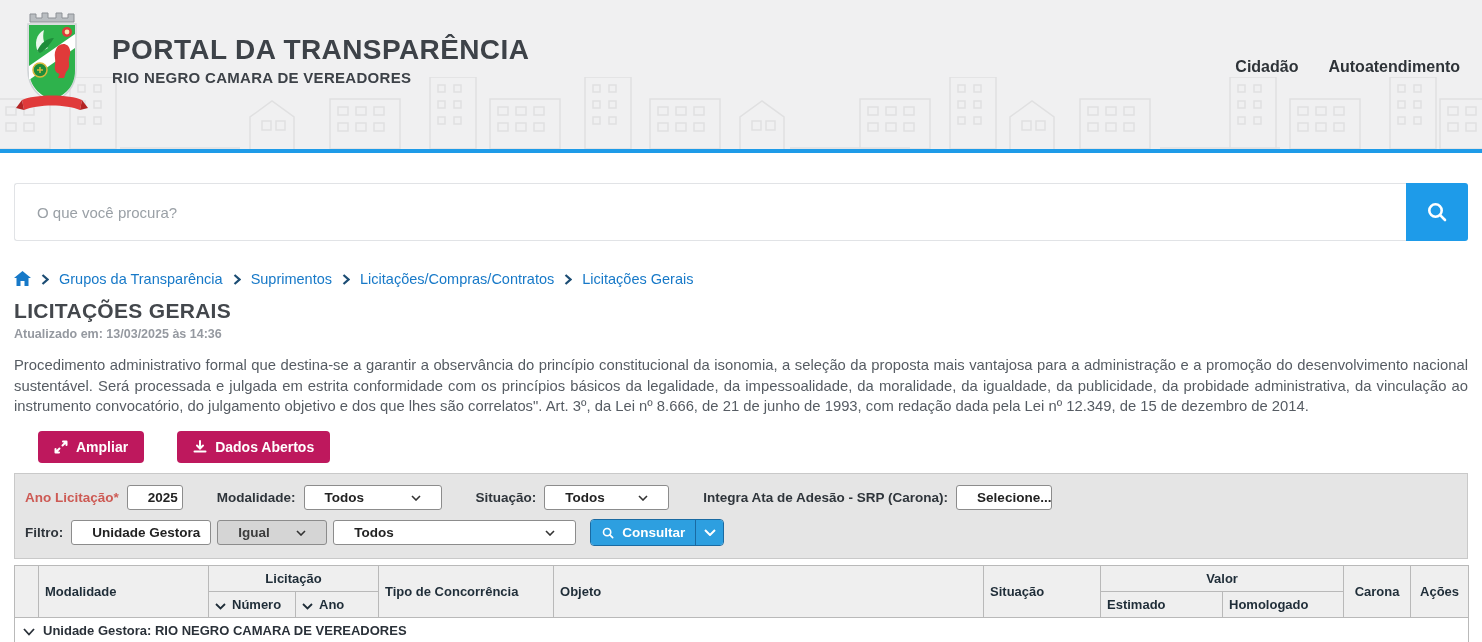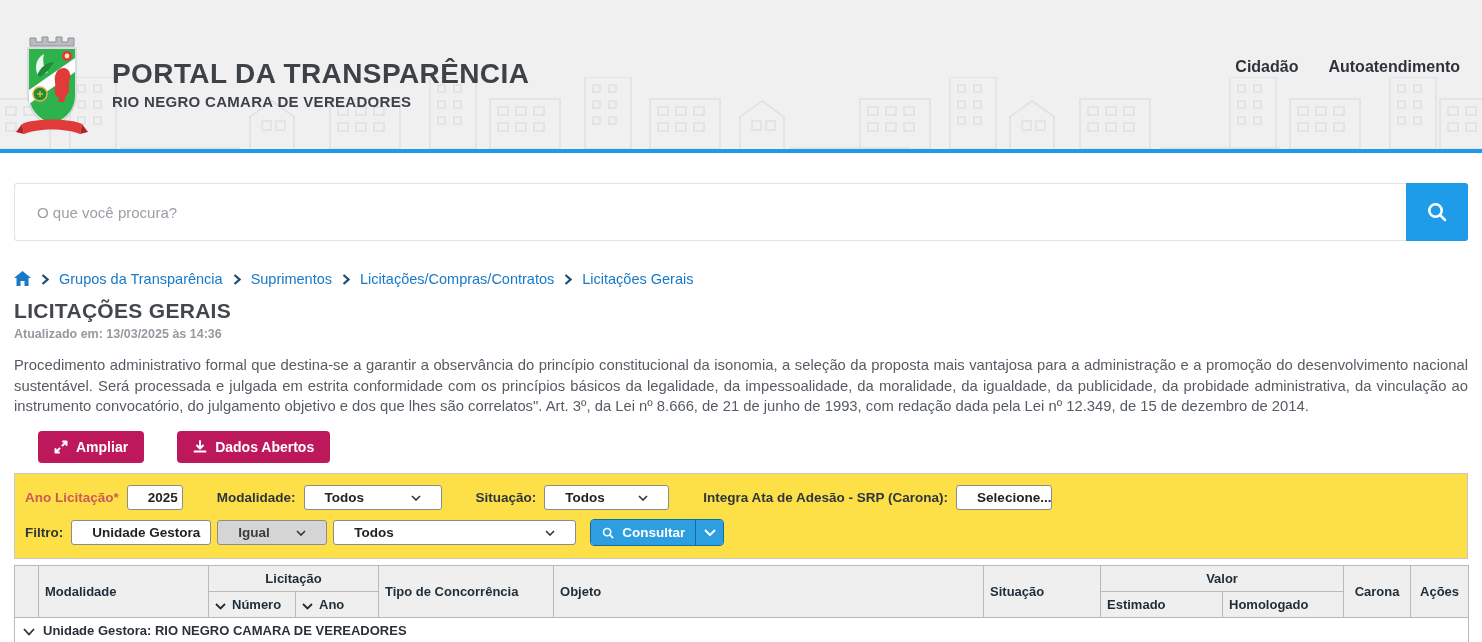--- a/index.html
+++ b/index.html
@@ -3,21 +3,21 @@
 <meta charset="utf-8">
 <style>
   * { box-sizing: border-box; margin: 0; padding: 0; }
   html,body { width:1482px; height:642px; overflow:hidden; background:#fff;
     font-family:"Liberation Sans", sans-serif; }
 
   
   .site-header { position:relative; height:153px; background:#f0f0f1;
     border-bottom:4px solid #1e9be8; overflow:hidden; }
   .skyline { position:absolute; bottom:0; left:0; }
-  .brand { position:absolute; top:32px; left:14px; display:flex; align-items:flex-start; gap:22px; }
+  .brand { position:absolute; top:8px; left:14px; display:flex; align-items:flex-start; gap:22px; }
   .brand-text { margin-top:26px; }
   .portal-title { font-size:28px; font-weight:700; color:#3d4248; letter-spacing:.4px; }
   .portal-subtitle { font-size:15px; font-weight:700; color:#3d4248; margin-top:3px; letter-spacing:.3px; }
   .top-links { position:absolute; top:58px; right:22px; display:flex; gap:30px; }
   .top-links a { font-size:16px; font-weight:700; color:#2e3338; text-decoration:none; }
 
   
   .search-wrap { display:flex; margin:30px 14px 0 14px; }
   .search-input { flex:1; height:58px; border:1px solid #e1e3e6; border-right:none;
     border-radius:3px 0 0 3px; padding:8px 22px; font-size:15px; color:#444; outline:none;
@@ -36,21 +36,21 @@
   .page-updated { margin:4px 14px 0 14px; font-size:12.5px; font-weight:700; color:#9599a0; }
   .page-desc { margin:14px 14px 0 14px; font-size:14.8px; color:#565c63; line-height:1.4; text-align:justify; }
 
   
   .actions { display:flex; gap:9px; margin:14px 14px 0 14px; }
   .btn-blue { display:inline-flex; align-items:center; gap:8px; background:#be185d; color:#fff;
     border:none; border-radius:4px; height:32px; padding:0 16px; font-size:14px; font-weight:700;
     cursor:pointer; font-family:"Liberation Sans", sans-serif;margin-left:24px; }
 
   
-  .filter-panel { margin:10px 14px 0 14px; background:#fde047; border:1px solid #c9c9c9; padding:11px 10px 12px 10px; }
+  .filter-panel { margin:10px 14px 0 14px; background:#e5e5e5; border:1px solid #c9c9c9; padding:11px 10px 12px 10px; }
   .filter-row { display:flex; align-items:center; }
   .filter-row + .filter-row { margin-top:9px; }
   .flabel { font-size:13.5px; font-weight:700; color:#2f353b; margin-right:8px; }
   .flabel.req { color:#cd5a54; }
   .sel { display:inline-flex; align-items:center; justify-content:space-between; background:#fff;
     border:1px solid #8c8c8c; border-radius:3px; height:25px; padding:0 20px; font-size:13.5px;
     font-weight:600; color:#222; cursor:pointer; }
   .sel.gray { background:#d5d5d5; color:#3c3c3c; }
   .sel .sel-val { margin-right:8px; white-space:nowrap; }
   .gap-lg { margin-left:34px; }

